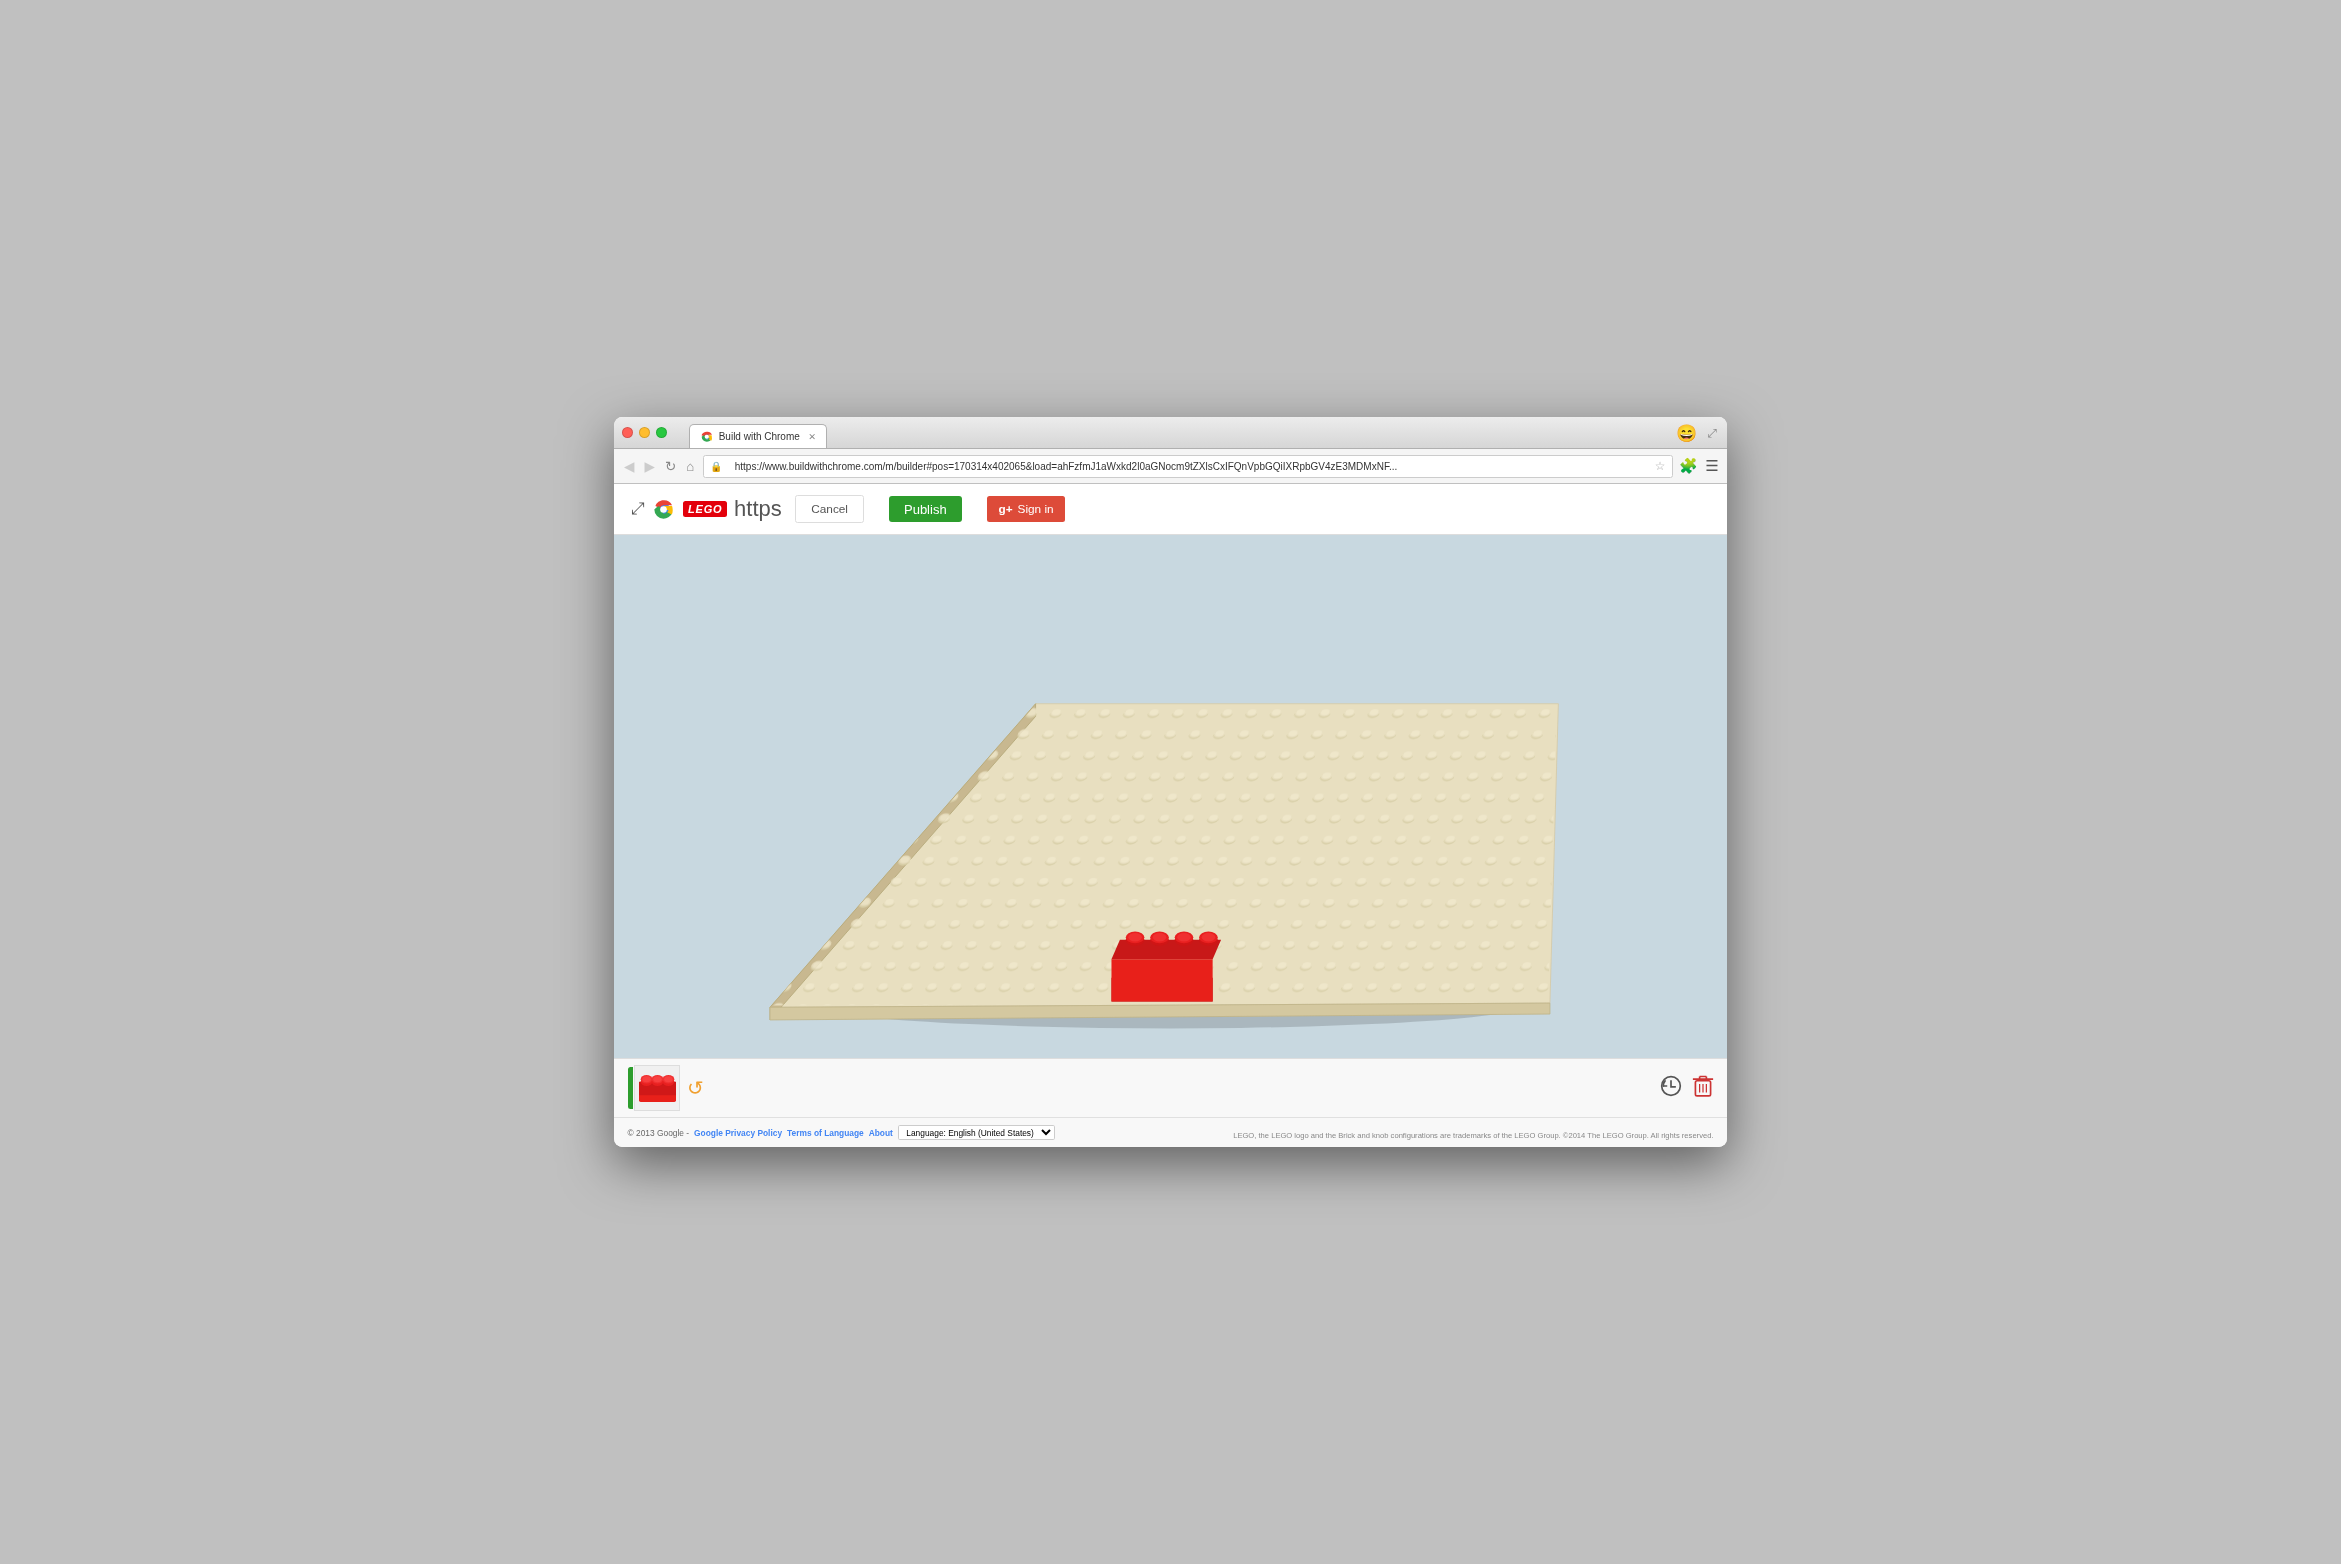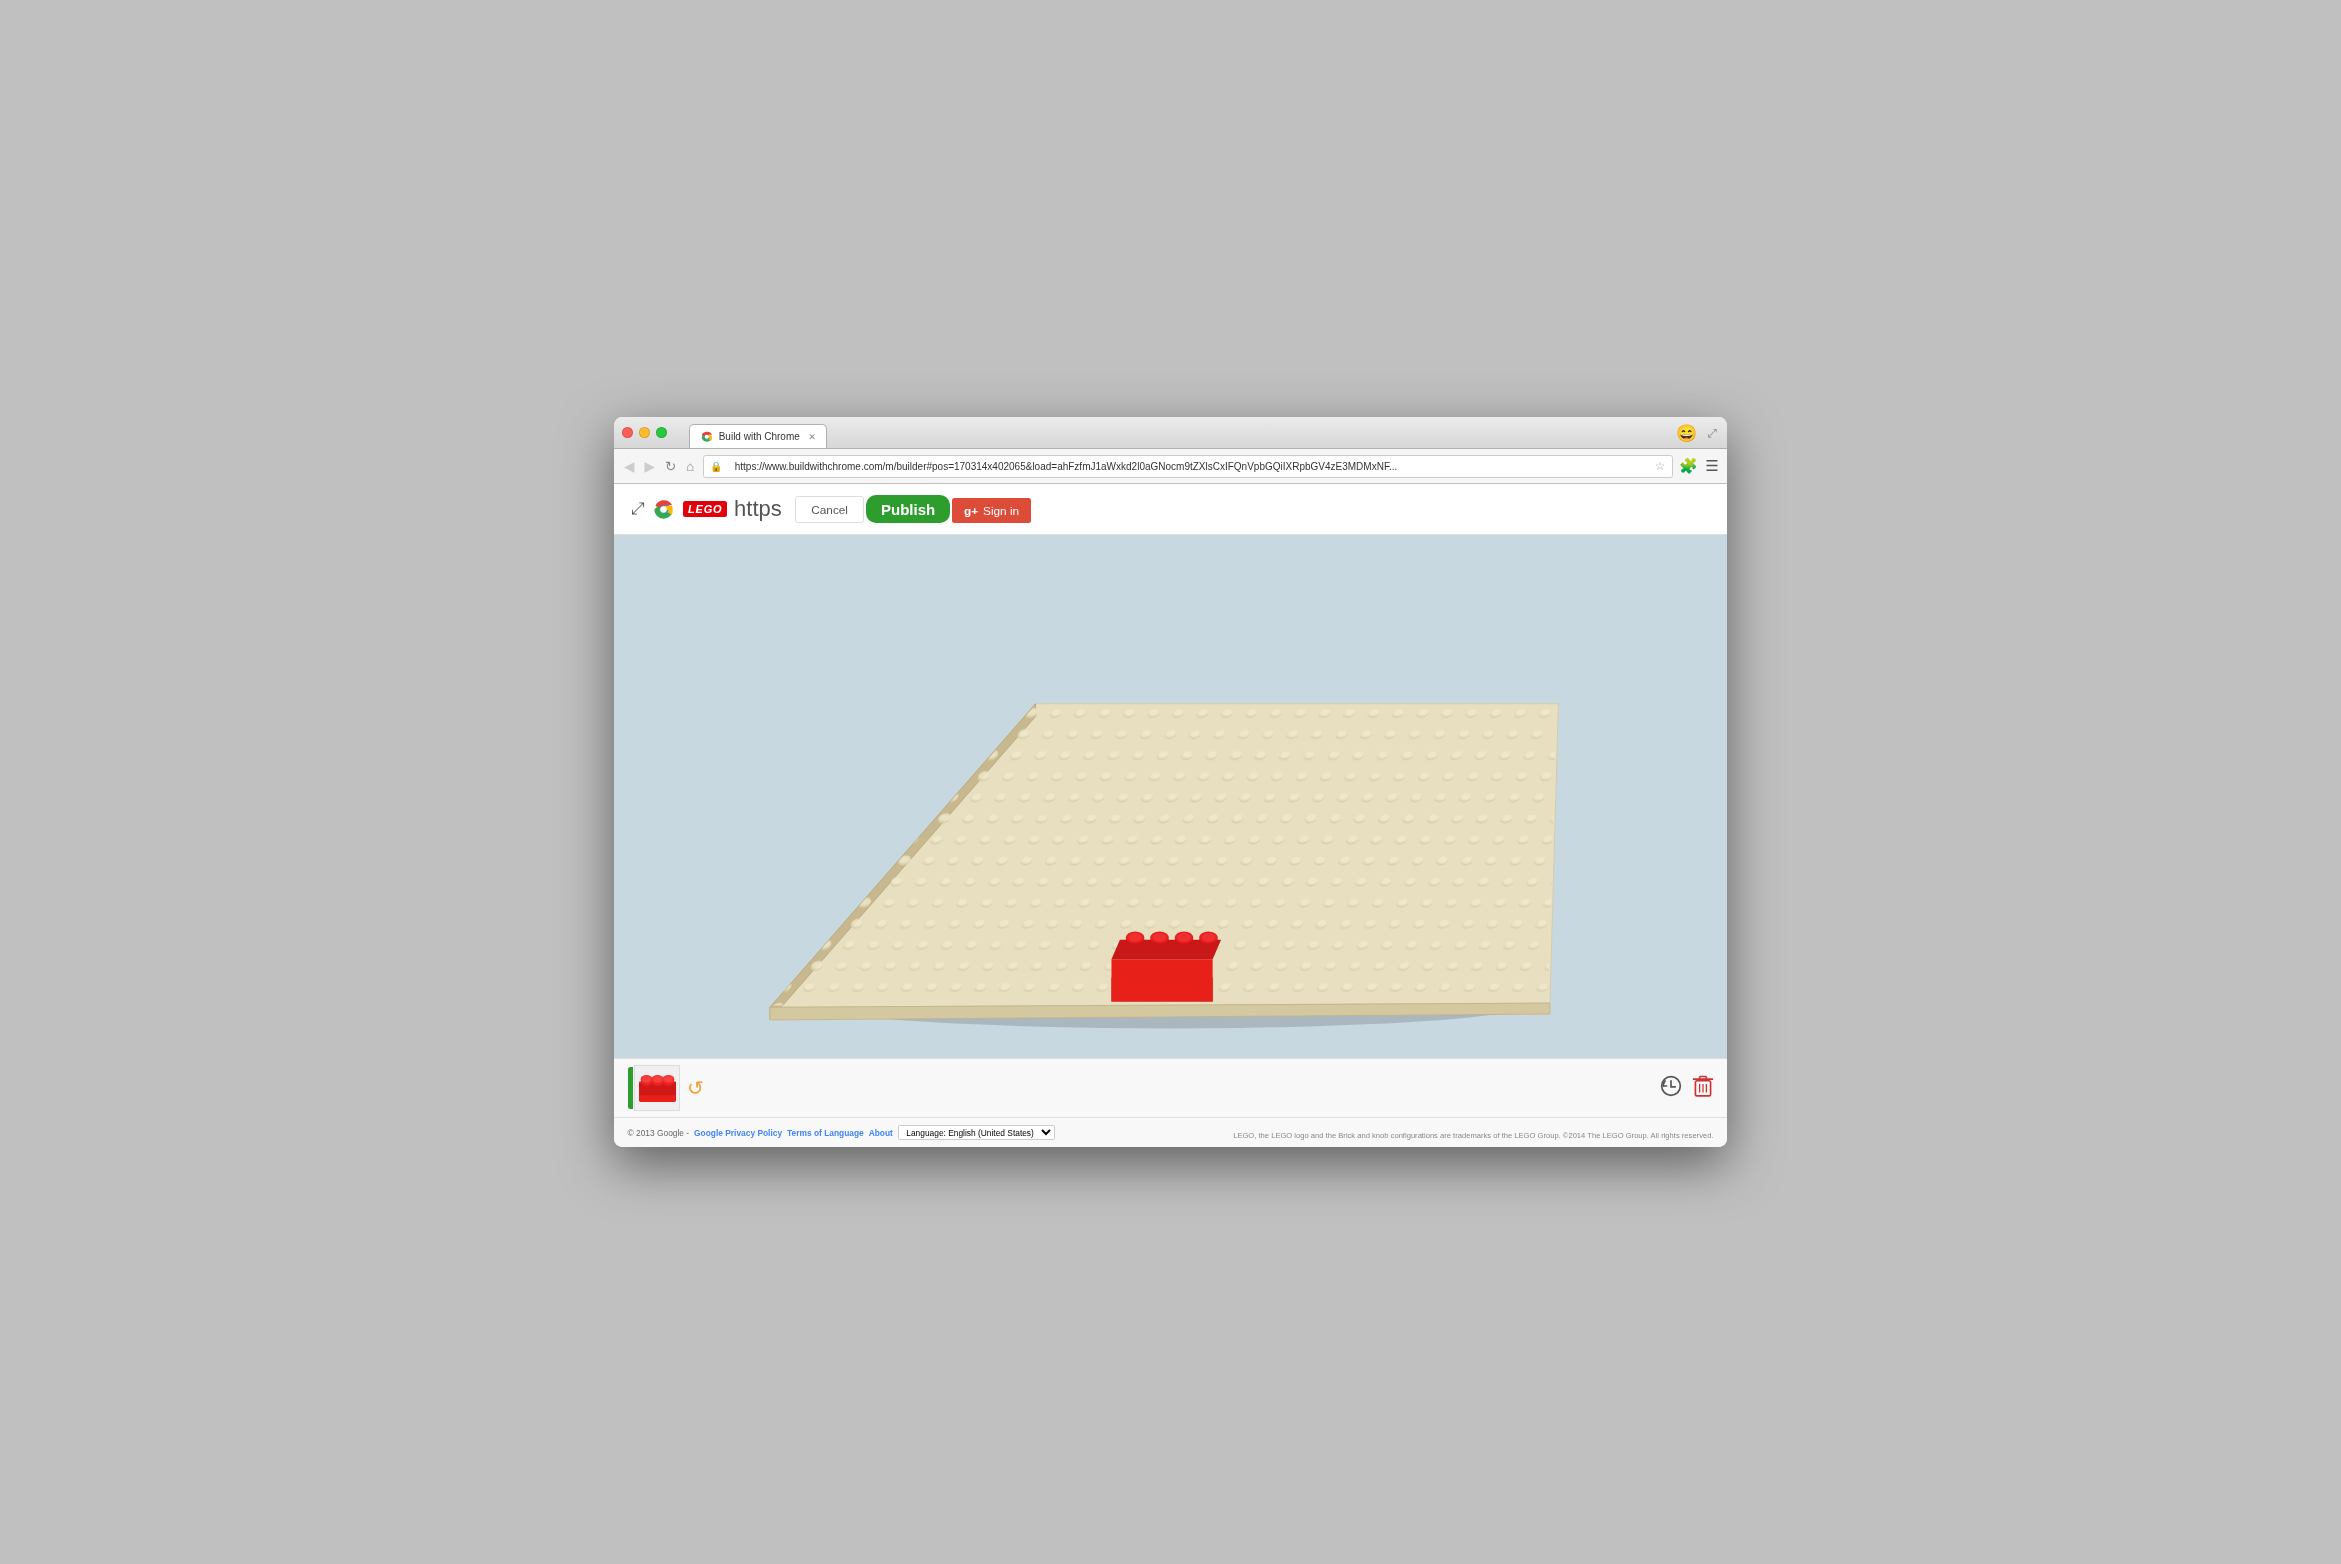--- a/index.html
+++ b/index.html
@@ -188,41 +188,41 @@
       background: #4285f4;
       border: none;
       border-radius: 0 2.5px 2.5px 0;
       padding: 5.9px 11.8px;
       cursor: pointer;
       color: #fff;
       font-size: 11.8px;
     }
     .nav-right {
       display: flex;
-      align-items: flex-end;
-      gap: 2px;
+      align-items: center;
+      gap: 25px;
     }
     .cancel-btn {
       background: #fff;
       border: 0.8px solid #ddd;
       border-radius: 2.5px;
       padding: 5.9px 15px;
       font-size: 11.8px;
       color: #555;
       cursor: pointer;
     }
     .publish-btn {
       background: #2d9d2d;
       border: none;
-      border-radius: 10px;
+      border-radius: 3px;
       padding: 5.9px 15px;
-      font-size: 15px;
+      font-size: 13px;
       color: #fff;
       cursor: pointer;
-      font-weight: 700;
+      font-weight: 400;
     }
     .gplus-btn {
       background: #dd4b39;
       border: none;
       border-radius: 2.5px;
       padding: 5.9px 11.8px;
       font-size: 11.8px;
       color: #fff;
       cursor: pointer;
       display: flex;

